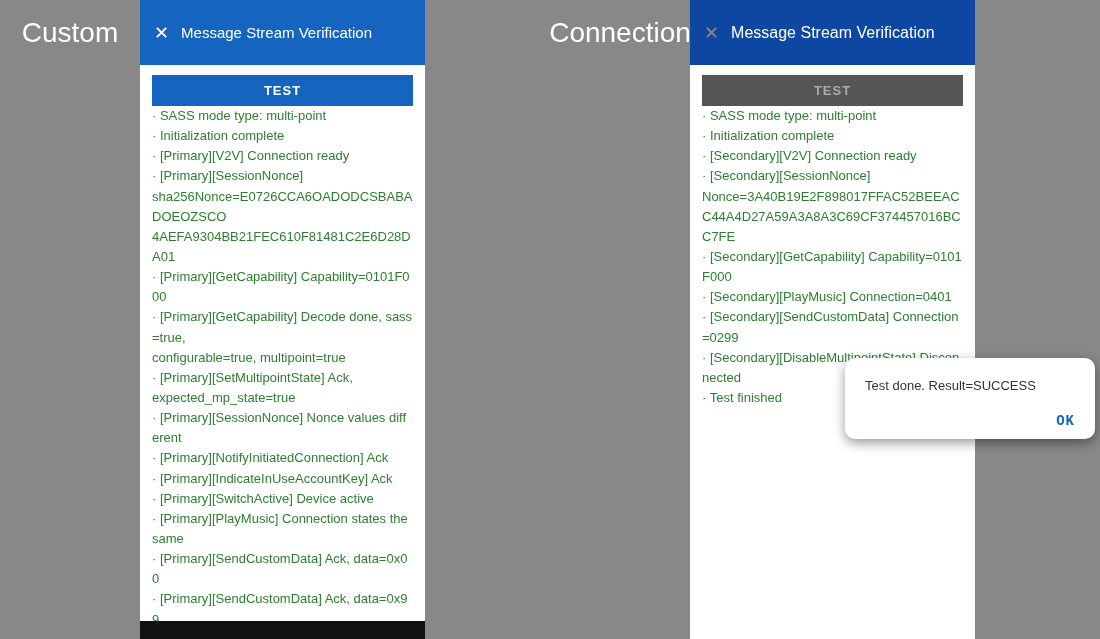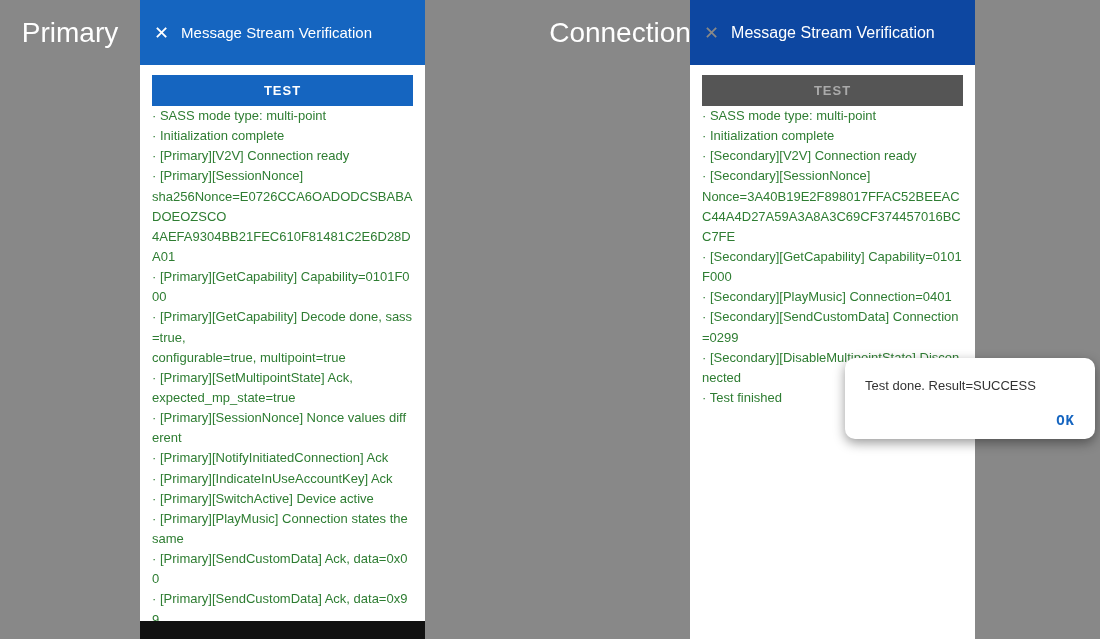--- a/index.html
+++ b/index.html
@@ -202,21 +202,21 @@
       width: 285px;
       height: 18px;
       background: #111;
     }
   </style>
 </head>
 <body>
 
 <div class="panel-left">
   <div class="panel-label-left">
-    <span class="panel-label-text">Primary</span>
+    <span class="panel-label-text">Custom</span>
   </div>
 
   <div class="dialog-left">
     <div class="dialog-header">
       <button class="close-btn">✕</button>
       <span class="title">Message Stream Verification</span>
     </div>
     <div class="dialog-body">
       <button class="test-btn">TEST</button>
       <div class="log-text">· SASS mode type: multi-point

